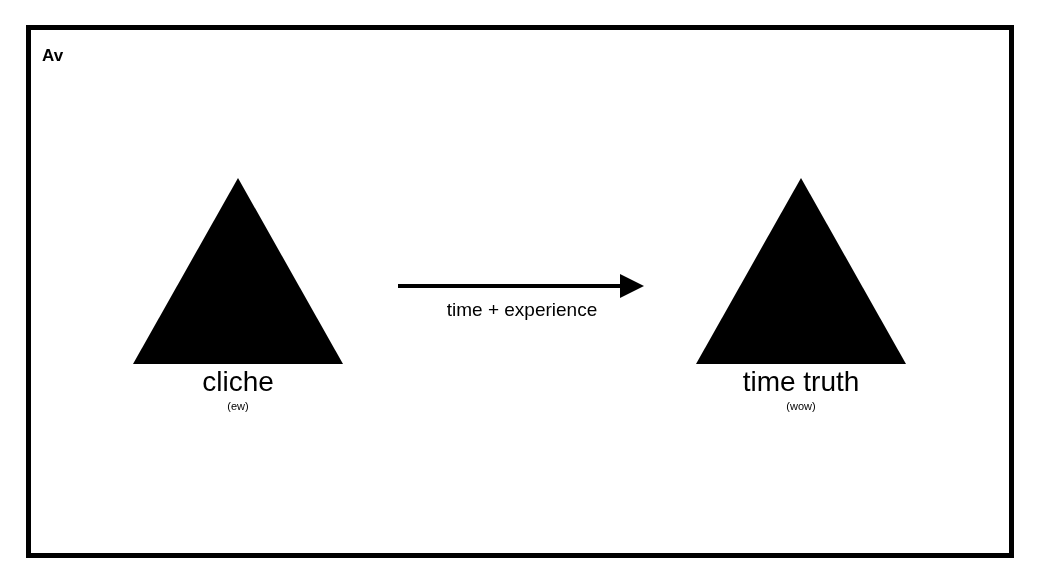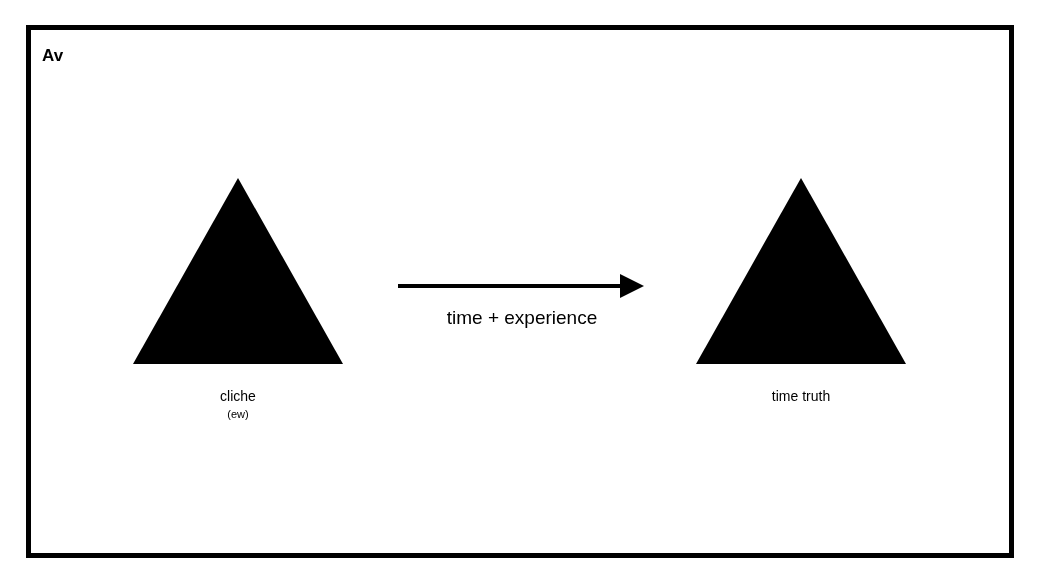--- a/index.html
+++ b/index.html
@@ -57,23 +57,22 @@
   #node-left  { left: 130px; }
   #node-right { left: 693px; }
 
   .triangle-svg {
     display: block;
     width: 216px;
     height: 192px;
   }
 
   .node-label {
-    margin-top: 22px;
     text-align: center;
-    font-size: 14px;
+    font-size: 28px;
     color: #000000;
     line-height: 1.05;
     white-space: nowrap;
   }
   .node-sublabel {
     margin-top: 5px;
     text-align: center;
     font-size: 11px;
     color: #000000;
     line-height: 1;
@@ -87,21 +86,21 @@
     top: 272px;
     width: 256px;
     height: 66px;
   }
   #arrow-svg {
     display: block;
     width: 252px;
     height: 28px;
   }
   #arrow-label {
-    margin-top: 8px;
+    margin-top: 0;
     width: 252px;
     text-align: center;
     font-size: 19px;
     color: #000000;
     line-height: 1.1;
     white-space: nowrap;
   }
 </style>
 </head>
 <body>
@@ -126,15 +125,16 @@
       <polygon points="248,14 224,26 224,2" fill="#000000"></polygon>
     </svg>
     <div id="arrow-label">time + experience</div>
   </div>
 
   <div class="stage-node" id="node-right">
     <svg class="triangle-svg" viewBox="0 0 216 192" xmlns="http://www.w3.org/2000/svg">
       <polygon points="108,3 213,189 3,189" fill="#000000"></polygon>
     </svg>
     <div class="node-label">time truth</div>
+    <div class="node-sublabel">(wow)</div>
   </div>
 
 </div>
 
 </body></html>

